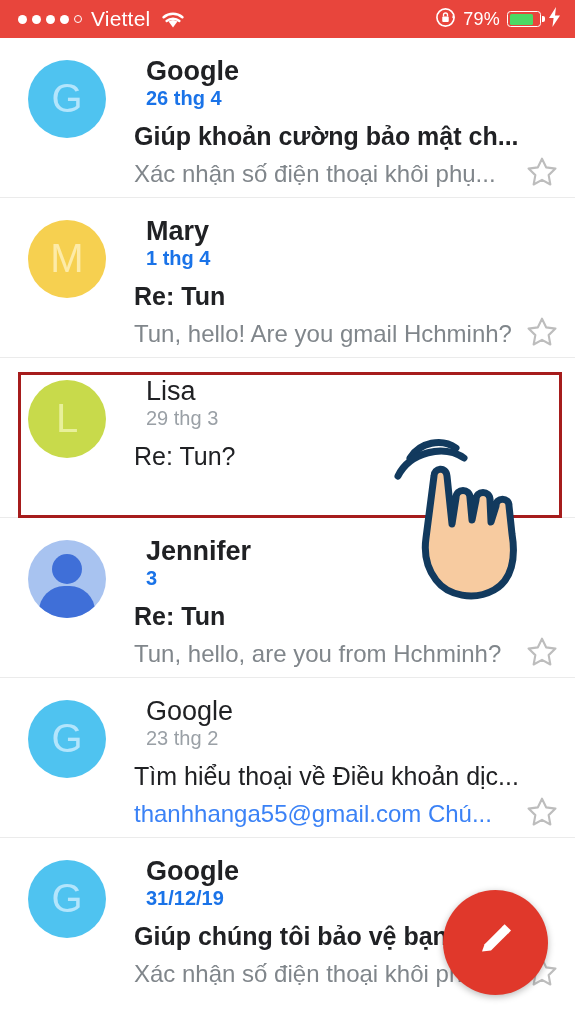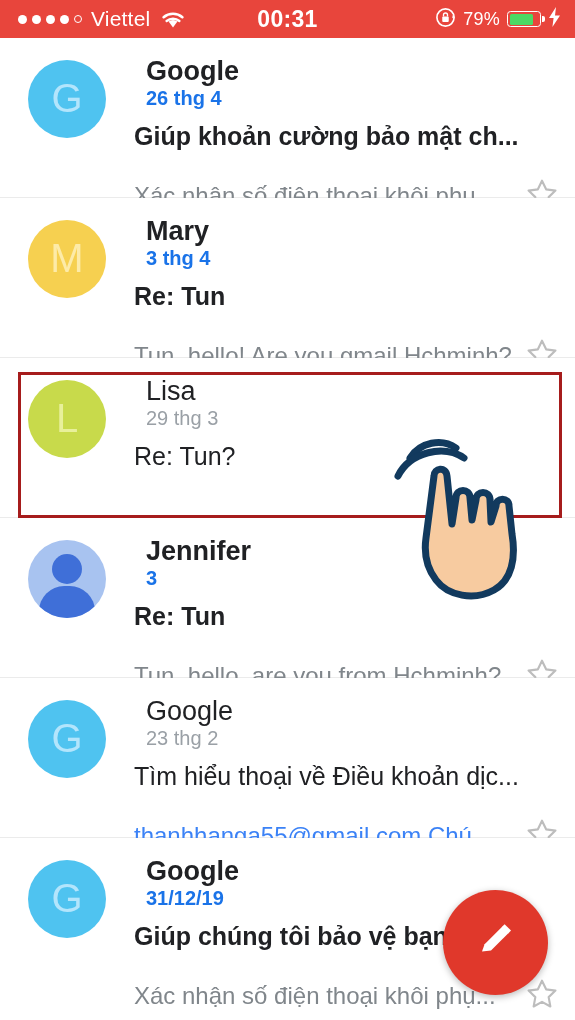--- a/index.html
+++ b/index.html
@@ -172,21 +172,21 @@
     margin-top: 12px;
     white-space: nowrap;
     overflow: hidden;
     padding-right: 70px;
   }
   .subject.unread { font-weight: bold; }
   .line3 {
     display: flex;
     align-items: center;
     justify-content: space-between;
-    margin-top: 26px;
+    margin-top: 4px;
     padding-right: 16px;
   }
   .snippet {
     font-size: 24px;
     color: #80868b;
     white-space: nowrap;
     overflow: hidden;
     min-width: 0;
   }
   .star { flex: 0 0 auto; margin-left: 10px; }
@@ -247,21 +247,20 @@
       <span class="carrier">Viettel</span>
       <span class="wifi">
         <svg width="26" height="19" viewBox="0 0 26 19">
           <path d="M13 17.5 L8.6 11.6 A7.4 7.4 0 0 1 17.4 11.6 Z" fill="#ffffff"></path>
           <path d="M3.6 7.2 A14.5 14.5 0 0 1 22.4 7.2" stroke="#ffffff" stroke-width="2.6" fill="none" stroke-linecap="round"></path>
           <path d="M6.6 11.0 A10 10 0 0 1 19.4 11.0" stroke="#ffffff" stroke-width="2.4" fill="none" stroke-linecap="round"></path>
         </svg>
       </span>
     </div>
 
-    <div class="sb-center">00:31</div>
 
     <div class="sb-right">
       <span>
         <svg width="21" height="21" viewBox="0 0 22 22">
           <circle cx="11" cy="11" r="9" stroke="#ffffff" stroke-width="1.7" fill="none"></circle>
           <rect x="7.6" y="10" width="6.8" height="5.6" rx="1" fill="#ffffff"></rect>
           <path d="M8.9 10 V8.4 a2.1 2.1 0 0 1 4.2 0 V10" stroke="#ffffff" stroke-width="1.4" fill="none"></path>
           <path d="M18.5 8.5 l2.2 2.2 -2.6 1.2" fill="#ffffff"></path>
         </svg>
       </span>
@@ -296,21 +295,21 @@
           </div>
         </div>
       </div>
       <div class="row">
         <div class="avatar" style="background: rgb(246, 208, 80); color: rgb(253, 235, 168);">
           <span class="letter">M</span>
         </div>
         <div class="rowbody">
           <div class="line1">
             <div class="sender unread">Mary</div>
-            <div class="date unread">3 thg 4</div>
+            <div class="date unread">1 thg 4</div>
           </div>
           <div class="subject unread">Re: Tun</div>
           <div class="line3">
             <div class="snippet" style="color: rgb(128, 134, 139);">Tun, hello! Are you gmail Hchminh?</div>
             <span class="star"><svg width="34" height="34" viewBox="0 0 24 24">
                 <path d="M12 2.6 l2.9 6.1 6.6 0.9 -4.8 4.6 1.2 6.6 -5.9 -3.2 -5.9 3.2 1.2 -6.6 -4.8 -4.6 6.6 -0.9 Z" fill="none" stroke="#bdbdbd" stroke-width="1.5" stroke-linejoin="round"></path>
               </svg></span>
           </div>
         </div>
       </div>

